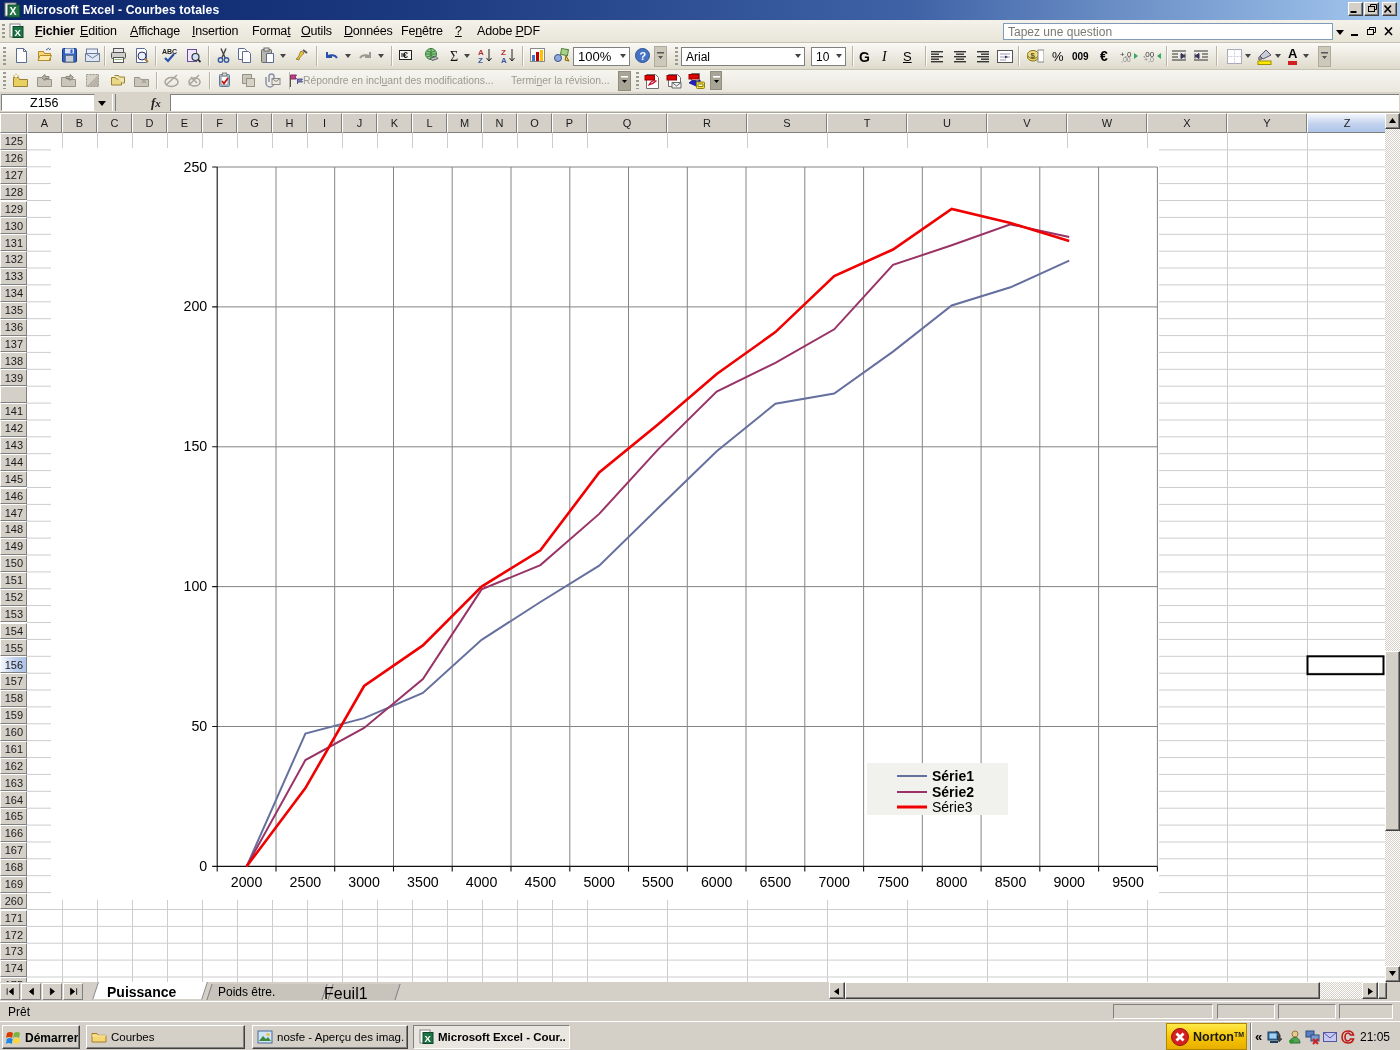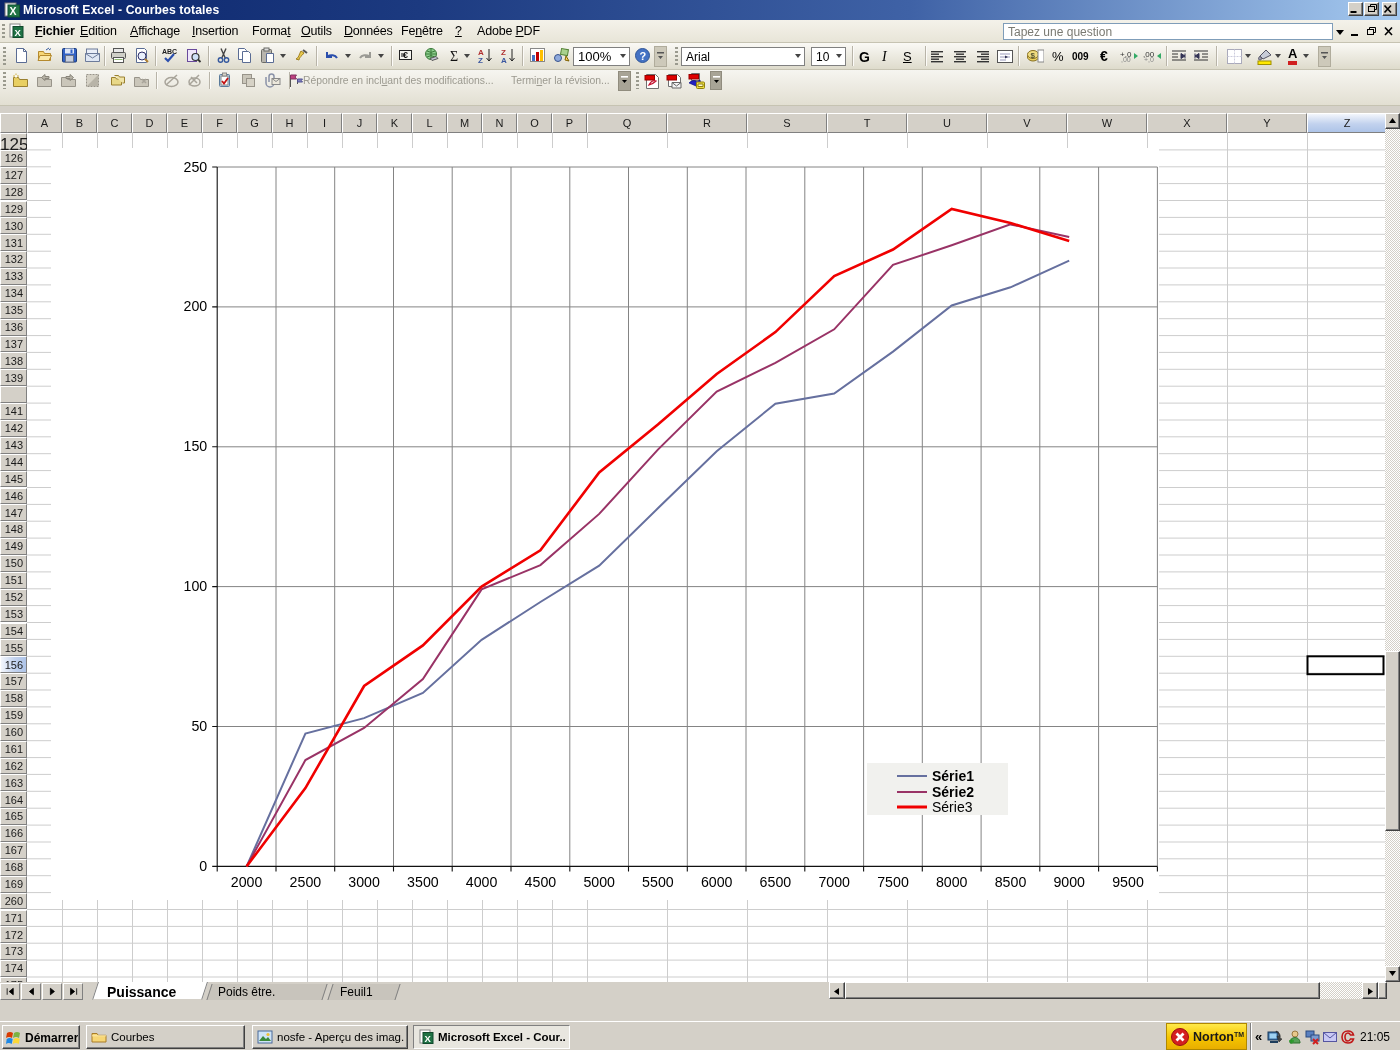--- a/index.html
+++ b/index.html
@@ -376,20 +376,30 @@
           <rect x="1" y="2.5" width="9.5" height="4.5" fill="#e00000" stroke="#900"></rect>
           <path d="M1 11c3-3 6-3 8-1l3-2 1 5-5 1z" fill="#2222c0" stroke="#000080" stroke-width=".6"></path>
           <rect x="8.5" y="10" width="8" height="6.5" rx="1" fill="#f0e040" stroke="#908010"></rect>
           <path d="M10 12h5v2.5h-5z" fill="#fffcd0" stroke="#908010"></path>
         </svg></div>
 <div class="abs" style="left:710px;top:1px;width:12px;height:19px;background:#a8a496;border:1px solid #908c7e;"></div>
 <svg class="abs" style="left:713px;top:6px" width="8" height="9">
         <path d="M0 0h7v1.6H0z" fill="#fff"></path>
         <path d="M1 4h5L3.5 7z" fill="#000"></path>
       </svg>
+</div>
+<div class="abs" style="left:0;top:92px;width:1400px;height:21px;background:#d8d4ca;border-bottom:1px solid #a8a496;">
+<div class="abs" style="left:1px;top:2px;width:94px;height:17px;background:#fff;border-top:1px solid #808080;border-left:1px solid #808080;border-right:1px solid #d8d4ca;border-bottom:1px solid #fff;"></div>
+<div class="abs" style="left:30px;top:4px;font-size:12.5px;">Z156</div>
+<svg class="abs" style="left:98px;top:9px" width="9" height="6">
+        <path d="M0 0h8L4 5z" fill="#000"></path>
+      </svg>
+<div class="abs" style="left:112px;top:2px;width:4px;height:17px;border-left:1px solid #fff;border-right:1px solid #808080;"></div>
+<div class="abs" style="left:151px;top:3px;font-size:13px;font-style:italic;font-family:'Liberation Serif',serif;font-weight:bold;color:#222;">f<span style="font-size:11px">x</span></div>
+<div class="abs" style="left:170px;top:2px;width:1229px;height:17px;background:#fff;border-top:1px solid #808080;border-left:1px solid #808080;"></div>
 </div>
 <div class="abs" style="left:0;top:113px;width:1400px;height:20px;background:#d4d0c8;">
 <div class="abs raised2" style="left:0;top:0;width:27px;height:20px;"></div>
 <div class="abs raised2" style="left:27px;top:0;width:35px;height:20px;"></div>
 <div class="abs" style="left:27px;top:4px;width:35px;text-align:center;font-size:11px;color:#1a1a1a;">A</div>
 <div class="abs raised2" style="left:62px;top:0;width:35px;height:20px;"></div>
 <div class="abs" style="left:62px;top:4px;width:35px;text-align:center;font-size:11px;color:#1a1a1a;">B</div>
 <div class="abs raised2" style="left:97px;top:0;width:35px;height:20px;"></div>
 <div class="abs" style="left:97px;top:4px;width:35px;text-align:center;font-size:11px;color:#1a1a1a;">C</div>
 <div class="abs raised2" style="left:132px;top:0;width:35px;height:20px;"></div>
@@ -434,21 +444,21 @@
 <div class="abs" style="left:1067px;top:4px;width:80px;text-align:center;font-size:11px;color:#1a1a1a;">W</div>
 <div class="abs raised2" style="left:1147px;top:0;width:80px;height:20px;"></div>
 <div class="abs" style="left:1147px;top:4px;width:80px;text-align:center;font-size:11px;color:#1a1a1a;">X</div>
 <div class="abs raised2" style="left:1227px;top:0;width:80px;height:20px;"></div>
 <div class="abs" style="left:1227px;top:4px;width:80px;text-align:center;font-size:11px;color:#1a1a1a;">Y</div>
 <div class="abs raised2" style="left:1307px;top:0;width:80px;height:20px;background:linear-gradient(#f3f6fc,#c2d2ee 55%,#aec4e8);"></div>
 <div class="abs" style="left:1307px;top:4px;width:80px;text-align:center;font-size:11px;color:#1a1a1a;">Z</div>
 </div>
 <div class="abs" style="left:0;top:133px;width:1387px;height:849px;background:#fff;">
 <div class="abs raised2" style="left:0;top:0.0px;width:27px;height:16.88px;"></div>
-<div class="abs" style="left:0;top:2.2px;width:23px;text-align:right;font-size:17px;color:#1a1a1a;">125</div>
+<div class="abs" style="left:0;top:2.2px;width:23px;text-align:right;font-size:11px;color:#1a1a1a;">125</div>
 <div class="abs raised2" style="left:0;top:16.9px;width:27px;height:16.88px;"></div>
 <div class="abs" style="left:0;top:19.1px;width:23px;text-align:right;font-size:11px;color:#1a1a1a;">126</div>
 <div class="abs raised2" style="left:0;top:33.8px;width:27px;height:16.88px;"></div>
 <div class="abs" style="left:0;top:36.0px;width:23px;text-align:right;font-size:11px;color:#1a1a1a;">127</div>
 <div class="abs raised2" style="left:0;top:50.6px;width:27px;height:16.88px;"></div>
 <div class="abs" style="left:0;top:52.8px;width:23px;text-align:right;font-size:11px;color:#1a1a1a;">128</div>
 <div class="abs raised2" style="left:0;top:67.5px;width:27px;height:16.88px;"></div>
 <div class="abs" style="left:0;top:69.7px;width:23px;text-align:right;font-size:11px;color:#1a1a1a;">129</div>
 <div class="abs raised2" style="left:0;top:84.4px;width:27px;height:16.88px;"></div>
 <div class="abs" style="left:0;top:86.6px;width:23px;text-align:right;font-size:11px;color:#1a1a1a;">130</div>
@@ -612,33 +622,40 @@
         <path d="M6 4l5 4-5 4z" fill="#000" stroke="#000" stroke-width="1"></path>
       </svg>
 <svg class="abs" style="left:65px;top:3px" width="16" height="13" viewBox="0 0 16 16">
         <path d="M12.5 4v8M5 4l5 4-5 4z" fill="#000" stroke="#000" stroke-width="1"></path>
       </svg>
 <div class="abs" style="left:95px;top:0;width:110px;height:18px;background:#fff;border-left:1px solid #808080;border-right:1px solid #808080;border-bottom:1px solid #d4d0c8;transform:skewX(-18deg);"></div>
 <div class="abs bold" style="left:107px;top:2px;font-size:14px;">Puissance</div>
 <div class="abs" style="left:209px;top:2px;width:116px;height:16px;background:#c8c4bc;border-left:1px solid #808080;border-right:1px solid #808080;transform:skewX(-18deg);"></div>
 <div class="abs" style="left:218px;top:3px;font-size:12px;">Poids être.</div>
 <div class="abs" style="left:330px;top:2px;width:68px;height:16px;background:#c8c4bc;border-left:1px solid #808080;border-right:1px solid #808080;transform:skewX(-18deg);"></div>
-<div class="abs" style="left:340px;top:3px;font-size:12px;">Feuil1</div>
+<div class="abs" style="left:324px;top:3px;font-size:16px;">Feuil1</div>
 <div class="abs" style="left:829px;top:0;width:549px;height:17px;background:repeating-conic-gradient(#fff 0% 25%, #d4d0c8 0% 50%) 0 0/2px 2px;">
 <div class="abs raised" style="left:0;top:0;width:16px;height:17px;"></div>
 <svg class="abs" style="left:5px;top:6px" width="5" height="7">
           <path d="M5 0v7L0 3.5z" fill="#000"></path>
         </svg>
 <div class="abs raised" style="left:16px;top:0;width:475px;height:17px;"></div>
 <div class="abs raised" style="left:533px;top:0;width:16px;height:17px;"></div>
 <svg class="abs" style="left:539px;top:6px" width="5" height="7">
           <path d="M0 0v7l5-3.5z" fill="#000"></path>
         </svg>
 </div>
 <div class="abs raised" style="left:1378px;top:0;width:9px;height:17px;"></div>
+</div>
+<div class="abs" style="left:0;top:1001px;width:1400px;height:20px;background:#d4d0c8;border-top:1px solid #fff;">
+<div class="abs" style="left:8px;top:3px;font-size:12px;">Prêt</div>
+<div class="abs sunken" style="left:1113px;top:2px;width:100px;height:15px;"></div>
+<div class="abs sunken" style="left:1217px;top:2px;width:58px;height:15px;"></div>
+<div class="abs sunken" style="left:1278px;top:2px;width:58px;height:15px;"></div>
+<div class="abs sunken" style="left:1339px;top:2px;width:54px;height:15px;"></div>
 </div>
 <div class="abs" style="left:0;top:1021px;width:1400px;height:29px;background:#d4d0c8;border-top:1px solid #fff;">
 <div class="abs raised tbtn" style="left:2px;width:78px;">
         <svg style="left:3px;top:3px" class="abs">
           <svg width="16" height="16" viewBox="0 0 16 16">
             <path d="M1 4c2-1.5 4-1.5 6 0l-1 5c-2-1.5-4-1.5-6 0z" fill="#d83b01"></path>
             <path d="M8 4c2-1.5 4-1.5 6 0l-1 5c-2-1.5-4-1.5-6 0z" fill="#7cb342"></path>
             <path d="M.7 10c2-1.5 4-1.5 6 0l-1 5c-2-1.5-4-1.5-5.7 0z" fill="#1e88e5"></path>
             <path d="M7.7 10c2-1.5 4-1.5 6 0l-1 5c-2-1.5-4-1.5-6 0z" fill="#fdd835"></path>
           </svg>

